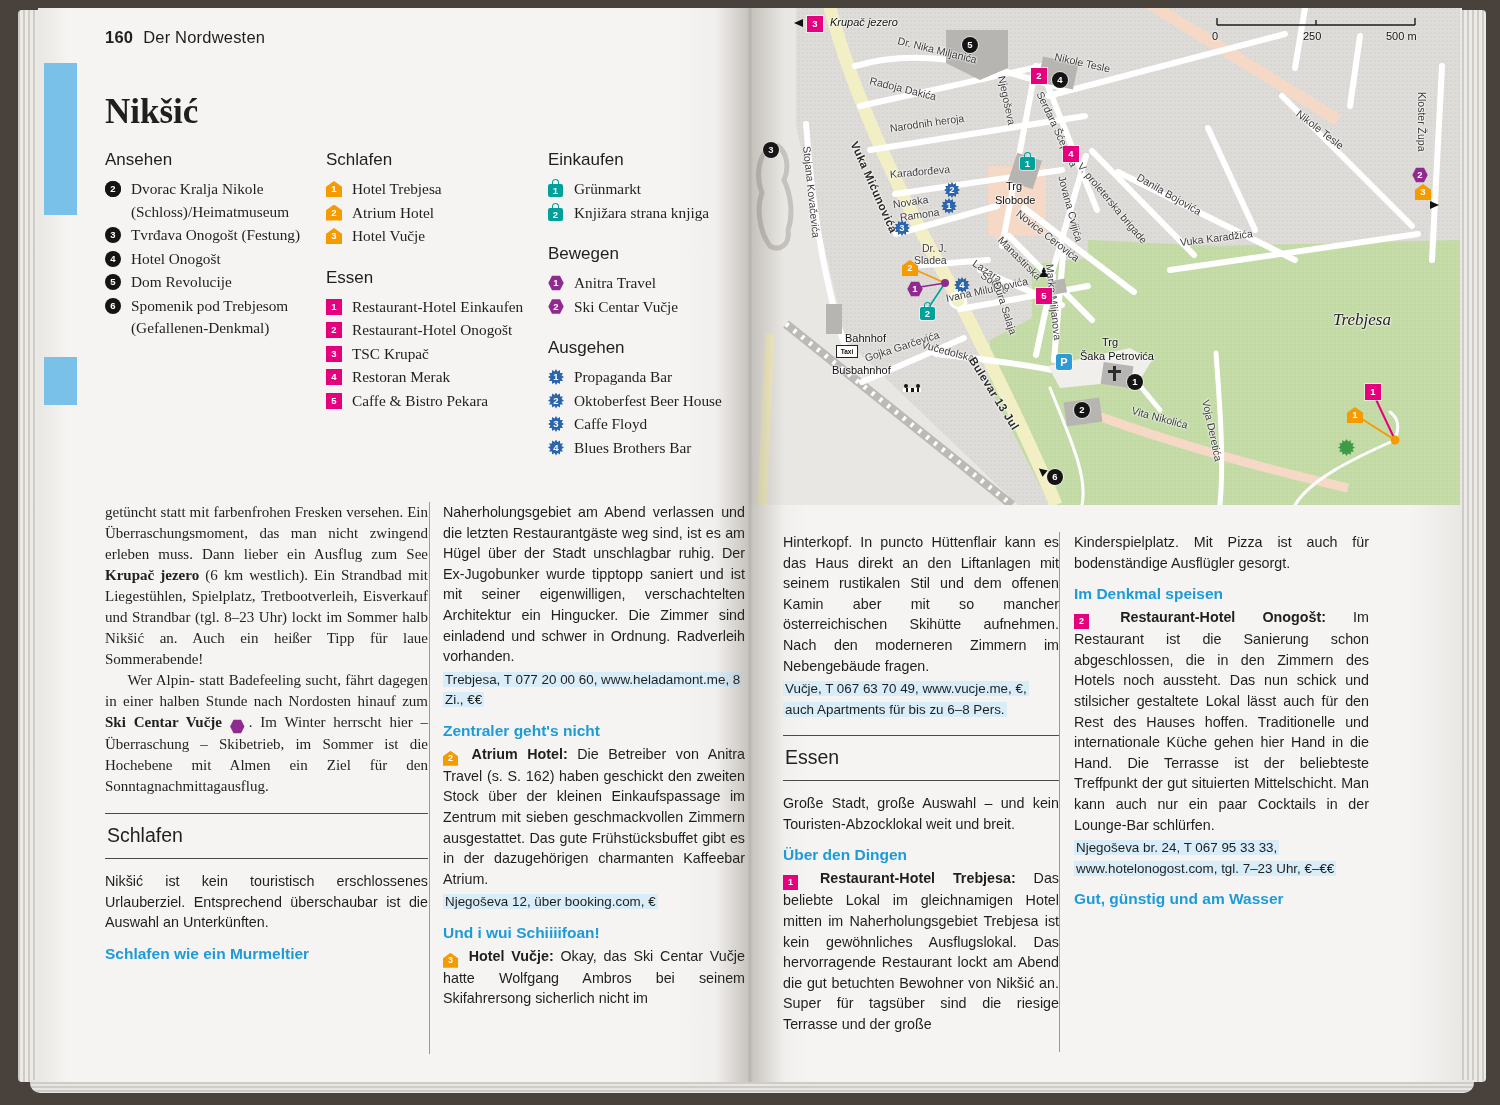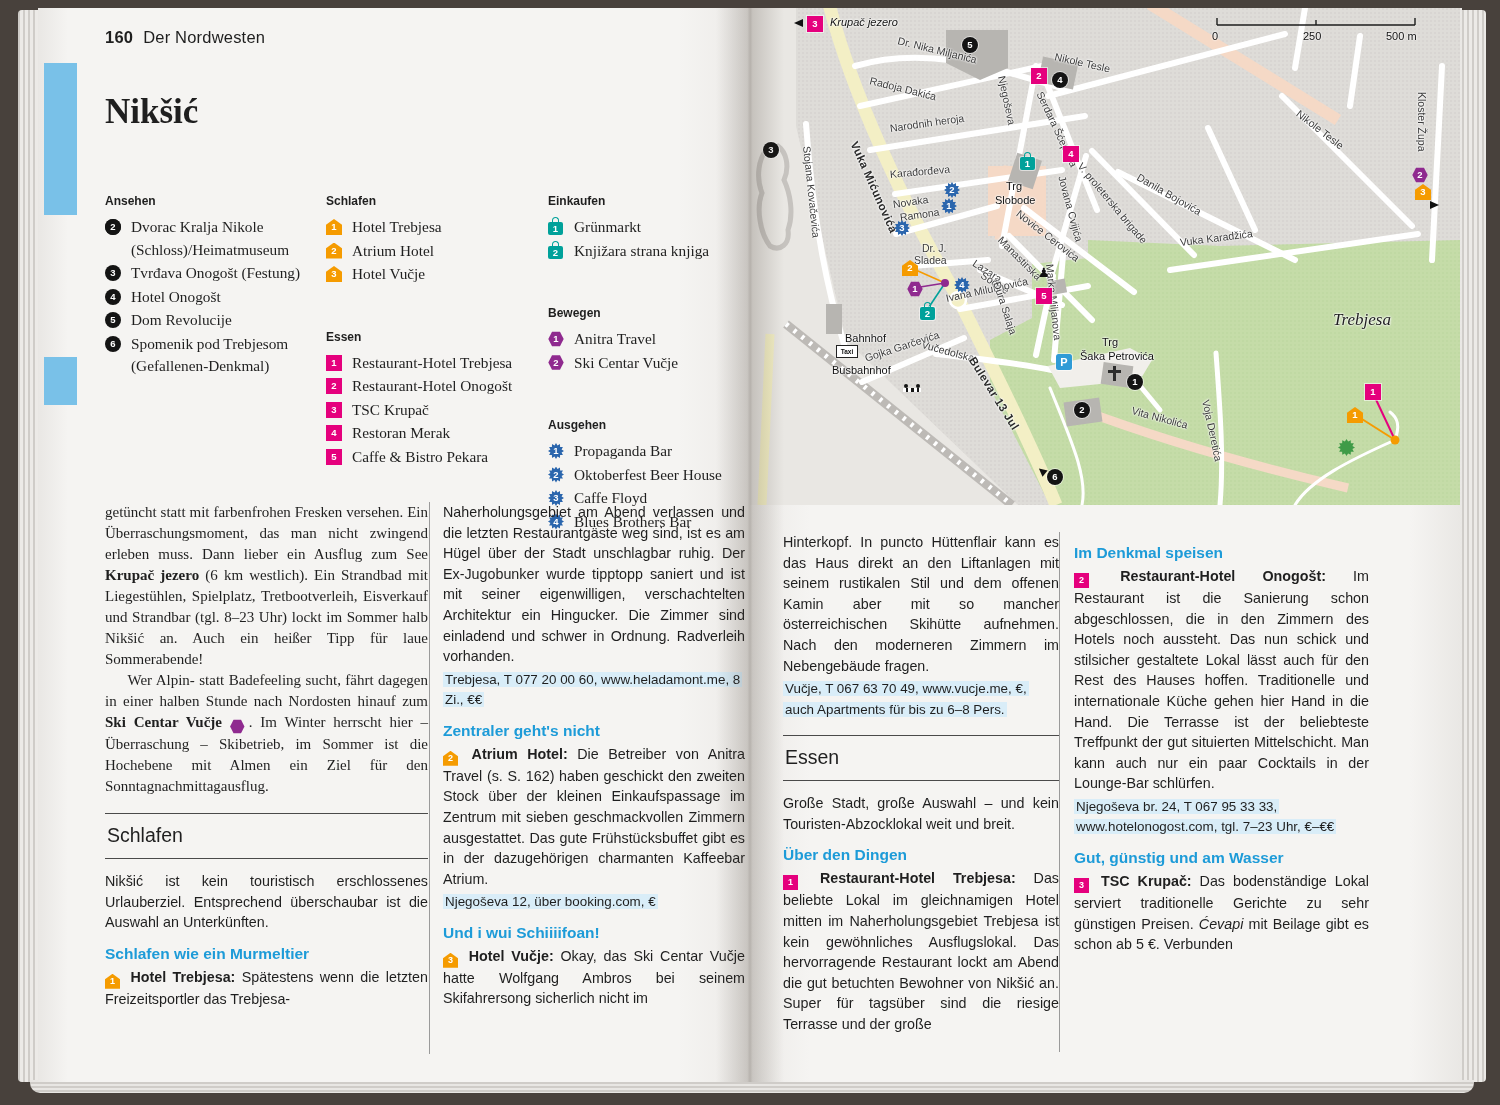--- a/index.html
+++ b/index.html
@@ -17,21 +17,21 @@
        background:linear-gradient(90deg,rgba(60,50,40,0) 0,rgba(60,50,40,.20) 46%,rgba(60,50,40,.30) 50%,rgba(60,50,40,.20) 54%,rgba(60,50,40,0) 100%);z-index:40;}
   
   .bluetab{position:absolute;left:6px;width:33px;background:#79c1e8;}
   #tab1{top:55px;height:152px;} #tab2{top:349px;height:48px;}
   #lp-header{position:absolute;left:67px;top:20px;font-size:16.5px;letter-spacing:.2px;}
   #lp-header b{margin-right:10px;}
   #lp-title{position:absolute;left:67px;top:84px;font-family:"Liberation Serif",serif;font-weight:bold;font-size:35px;}
   .leg-col{position:absolute;top:142px;}
   #leg-a{left:67px;width:222px;} #leg-b{left:288px;width:218px;} #leg-c{left:510px;width:198px;}
   .leg-group{margin-bottom:20px;}
-  .leg-head{font-size:12px;font-weight:bold;margin-bottom:8px;margin-top:44px;}
+  .leg-head{font-size:17px;font-weight:normal;margin-bottom:8px;}
   .leg-item{position:relative;padding-left:26px;font-family:"Liberation Serif",serif;font-size:15.3px;line-height:22.5px;margin-bottom:1px;}
   .leg-item .badge{position:absolute;left:0;top:3px;}
   
   .badge{display:inline-block;width:16px;height:16px;text-align:center;font-family:"Liberation Sans",sans-serif;
          font-size:9.5px;font-weight:bold;color:#fff;line-height:16px;}
   .b-c{background:#141414;border-radius:50%;}
   .b-house{background:#f59b00;clip-path:polygon(50% 0,100% 36%,100% 100%,0 100%,0 36%);}
   .b-sq{background:#e5007d;}
   .b-bag{background:#00a19a;position:relative;width:15px;height:13px;line-height:13px;border-radius:2px;margin-top:3px;}
   .b-bag::before{content:"";position:absolute;left:3.5px;top:-5px;width:5px;height:5px;border:1.8px solid #00a19a;border-bottom:none;border-radius:4px 4px 0 0;}
@@ -115,21 +115,21 @@
       <div class="leg-head">Schlafen</div>
       <div class="leg-items">
           <div class="leg-item"><span class="badge b-house">1</span><span>Hotel Trebjesa</span></div>
           <div class="leg-item"><span class="badge b-house">2</span><span>Atrium Hotel</span></div>
           <div class="leg-item"><span class="badge b-house">3</span><span>Hotel Vučje</span></div>
         </div>
     </div>
     <div class="leg-group">
       <div class="leg-head">Essen</div>
       <div class="leg-items">
-          <div class="leg-item"><span class="badge b-sq">1</span><span>Restaurant-Hotel Trebjesa</span></div>
+          <div class="leg-item"><span class="badge b-sq">1</span><span>Restaurant-Hotel Einkaufen</span></div>
           <div class="leg-item"><span class="badge b-sq">2</span><span>Restaurant-Hotel Onogošt</span></div>
           <div class="leg-item"><span class="badge b-sq">3</span><span>TSC Krupač</span></div>
           <div class="leg-item"><span class="badge b-sq">4</span><span>Restoran Merak</span></div>
           <div class="leg-item"><span class="badge b-sq">5</span><span>Caffe &amp; Bistro Pekara</span></div>
         </div>
     </div>
   </div>
   <div class="leg-col" id="leg-c">
     <div class="leg-group">
       <div class="leg-head">Einkaufen</div>
@@ -155,21 +155,20 @@
         </div>
     </div>
   </div>
 
   <div class="flow" id="lp-col1">
       <div class="para serif">getüncht statt mit farbenfrohen Fresken versehen. Ein Überraschungsmoment, das man nicht zwingend erleben muss. Dann lieber ein Ausflug zum See <strong>Krupač jezero</strong> (6 km westlich). Ein Strandbad mit Liegestühlen, Spielplatz, Tretbootverleih, Eisverkauf und Strandbar (tgl. 8–23 Uhr) lockt im Sommer halb Nikšić an. Auch ein heißer Tipp für laue Sommerabende!</div>
       <div class="para indent serif">Wer Alpin- statt Badefeeling sucht, fährt dagegen in einer halben Stunde nach Nordosten hinauf zum <strong>Ski Centar Vučje</strong> <span class="badge ib b-hex">2</span>. Im Winter herrscht hier – Überraschung – Skibetrieb, im Sommer ist die Hochebene mit Almen ein Ziel für den Sonntagnachmittagausflug.</div>
       <div class="sechead">Schlafen</div>
       <div class="para">Nikšić ist kein touristisch erschlossenes Urlauberziel. Entsprechend überschaubar ist die Auswahl an Unterkünften.</div>
       <div class="subhead">Schlafen wie ein Murmeltier</div>
-      <div class="para"><span class="badge ib b-house">1</span> <strong>Hotel Trebjesa:</strong> Spätestens wenn die letzten Freizeitsportler das Trebjesa-</div>
     </div>
   <div class="flow" id="lp-col2">
       <div class="para">Naherholungsgebiet am Abend verlassen und die letzten Restaurantgäste weg sind, ist es am Hügel über der Stadt unschlagbar ruhig. Der Ex-Jugobunker wurde tipptopp saniert und ist mit seiner eigenwilligen, verschachtelten Architektur ein Hingucker. Die Zimmer sind einladend und schwer in Ordnung. Radverleih vorhanden.</div>
       <div class="contact"><span class="hl">Trebjesa, T 077 20 00 60, www.heladamont.me, 8 Zi., €€</span></div>
       <div class="subhead">Zentraler geht's nicht</div>
       <div class="para"><span class="badge ib b-house">2</span> <strong>Atrium Hotel:</strong> Die Betreiber von Anitra Travel (s. S. 162) haben geschickt den zweiten Stock über der kleinen Einkaufspassage im Zentrum mit sieben geschmackvollen Zimmern ausgestattet. Das gute Frühstücksbuffet gibt es in der dazugehörigen charmanten Kaffeebar Atrium.</div>
       <div class="contact"><span class="hl">Njegoševa 12, über booking.com, €</span></div>
       <div class="subhead">Und i wui Schiiiifoan!</div>
       <div class="para"><span class="badge ib b-house">3</span> <strong>Hotel Vučje:</strong> Okay, das Ski Centar Vučje hatte Wolfgang Ambros bei seinem Skifahrersong sicherlich nicht im</div>
     </div>
@@ -271,21 +270,21 @@
   </div>
   <div class="flow" id="rp-col1">
       <div class="para">Hinterkopf. In puncto Hüttenflair kann es das Haus direkt an den Liftanlagen mit seinem rustikalen Stil und dem offenen Kamin aber mit so mancher österreichischen Skihütte aufnehmen. Nach den moderneren Zimmern im Nebengebäude fragen.</div>
       <div class="contact"><span class="hl">Vučje, T 067 63 70 49, www.vucje.me, €, auch Apartments für bis zu 6–8 Pers.</span></div>
       <div class="sechead">Essen</div>
       <div class="para">Große Stadt, große Auswahl – und kein Touristen-Abzocklokal weit und breit.</div>
       <div class="subhead">Über den Dingen</div>
       <div class="para"><span class="badge ib b-sq">1</span> <strong>Restaurant-Hotel Trebjesa:</strong> Das beliebte Lokal im gleichnamigen Hotel mitten im Naherholungsgebiet Trebjesa ist kein gewöhnliches Ausflugslokal. Das hervorragende Restaurant lockt am Abend die gut betuchten Bewohner von Nikšić an. Super für tagsüber sind die riesige Terrasse und der große</div>
     </div>
   <div class="flow" id="rp-col2">
+      <div class="para">Kinderspielplatz. Mit Pizza ist auch für bodenständige Ausflügler gesorgt.</div>
       <div class="subhead">Im Denkmal speisen</div>
       <div class="para"><span class="badge ib b-sq">2</span> <strong>Restaurant-Hotel Onogošt:</strong> Im Restaurant ist die Sanierung schon abgeschlossen, die in den Zimmern des Hotels noch aussteht. Das nun schick und stilsicher gestaltete Lokal lässt auch für den Rest des Hauses hoffen. Traditionelle und internationale Küche gehen hier Hand in die Hand. Die Terrasse ist der beliebteste Treffpunkt der gut situierten Mittelschicht. Man kann auch nur ein paar Cocktails in der Lounge-Bar schlürfen.</div>
       <div class="contact"><span class="hl">Njegoševa br. 24, T 067 95 33 33, www.hotelonogost.com, tgl. 7–23 Uhr, €–€€</span></div>
       <div class="subhead">Gut, günstig und am Wasser</div>
-      <div class="para"><span class="badge ib b-sq">3</span> <strong>TSC Krupač:</strong> Das bodenständige Lokal serviert traditionelle Gerichte zu sehr günstigen Preisen. <em>Ćevapi</em> mit Beilage gibt es schon ab 5 €. Verbunden</div>
     </div>
 </div>
 
 <div id="gutter"></div>
 
 </body></html>

